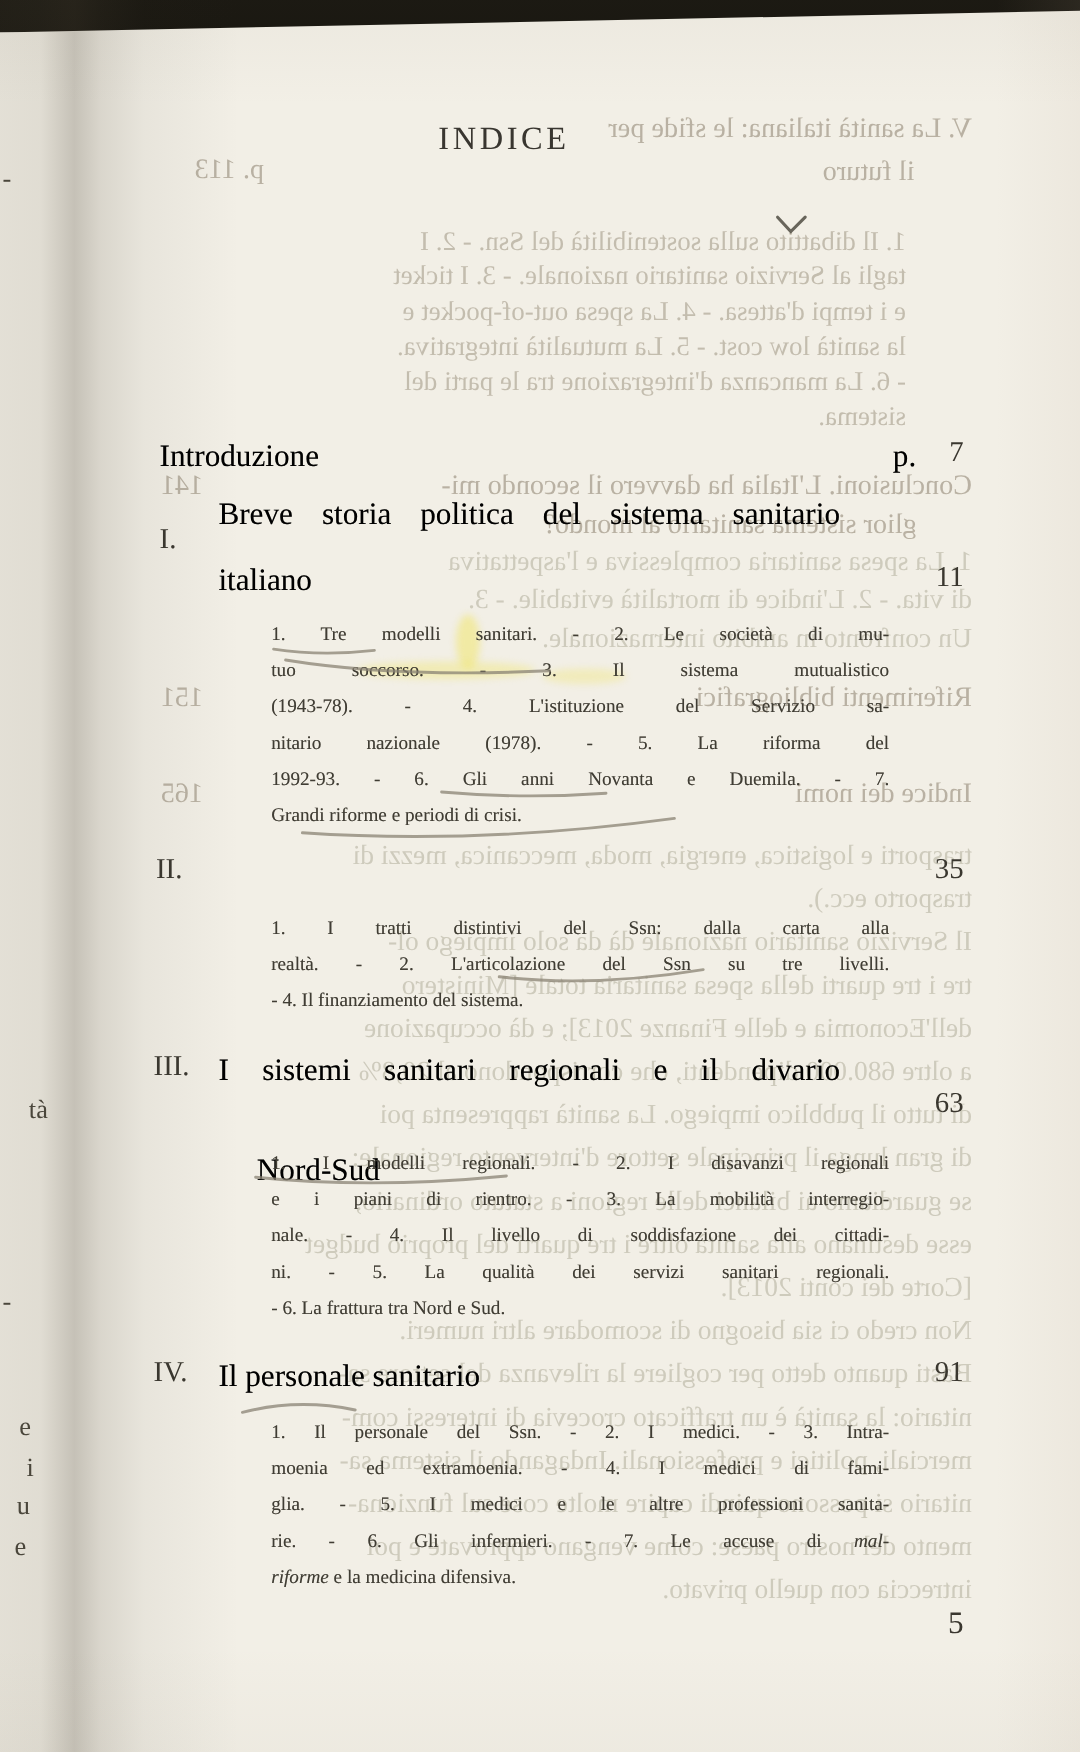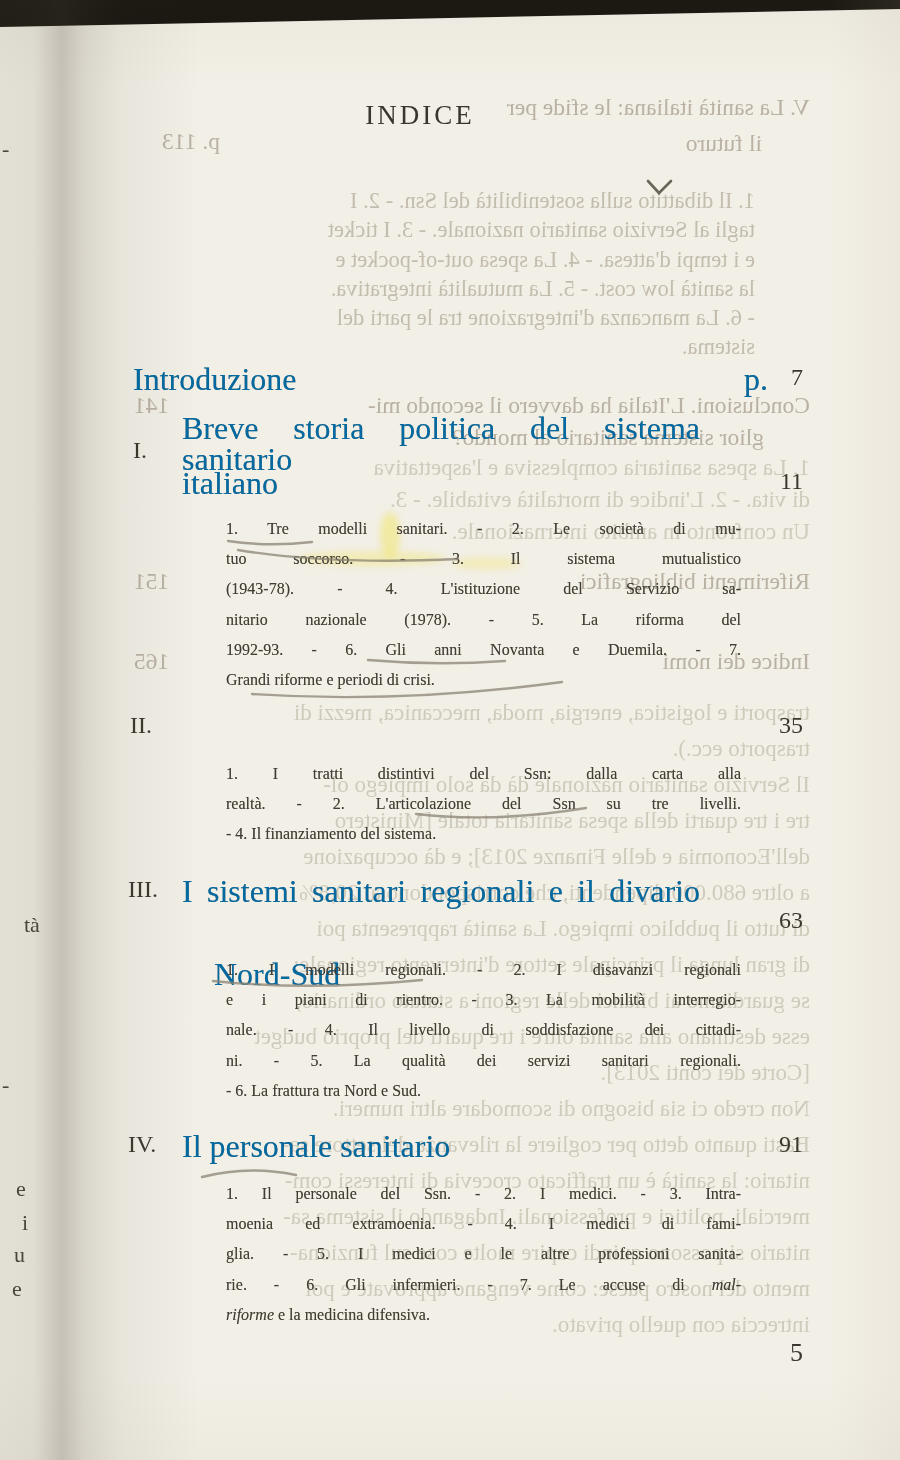--- a/index.html
+++ b/index.html
@@ -18,21 +18,21 @@
     background:linear-gradient(90deg,
       rgba(96,88,70,0.10) 0px, rgba(96,88,70,0.12) 34px,
       rgba(70,62,48,0.26) 62px, rgba(70,62,48,0.14) 84px,
       rgba(40,35,25,0.05) 120px, rgba(0,0,0,0) 200px);}
   .rightshade{right:0;top:0;width:70px;height:1460px;pointer-events:none;
     background:linear-gradient(270deg, rgba(188,170,150,0.10), rgba(0,0,0,0));}
   .vign{left:0;top:0;width:900px;height:1460px;pointer-events:none;
     background:linear-gradient(180deg, rgba(120,110,90,0.05) 0%, rgba(0,0,0,0) 6%, rgba(0,0,0,0) 94%, rgba(120,110,90,0.04) 100%);}
 
   .title{font-size:27px;letter-spacing:3px;color:#393630;}
-  .h{font-size:32px;line-height:31px;color:#0369a1;text-shadow:0 0 .5px rgba(58,55,47,.5);}
+  .h{font-size:26px;line-height:31px;color:#000000;text-shadow:0 0 .5px rgba(58,55,47,.5);}
   .numcol{font-size:24px;color:#3a372f;}
   .pg{font-size:24px;text-align:right;color:#3a372f;}
   .sub{font-size:16px;line-height:30.2px;color:#403d34;text-shadow:0 0 .5px rgba(64,61,52,.45);margin-left:44px;}
   .jline{text-align:justify;text-align-last:justify;}
   .lline{text-align:left;}
   .hj{text-align:justify;text-align-last:justify;}
   .folio{font-size:26px;color:#3a372f;}
   .it{font-style:italic;}
 
   

